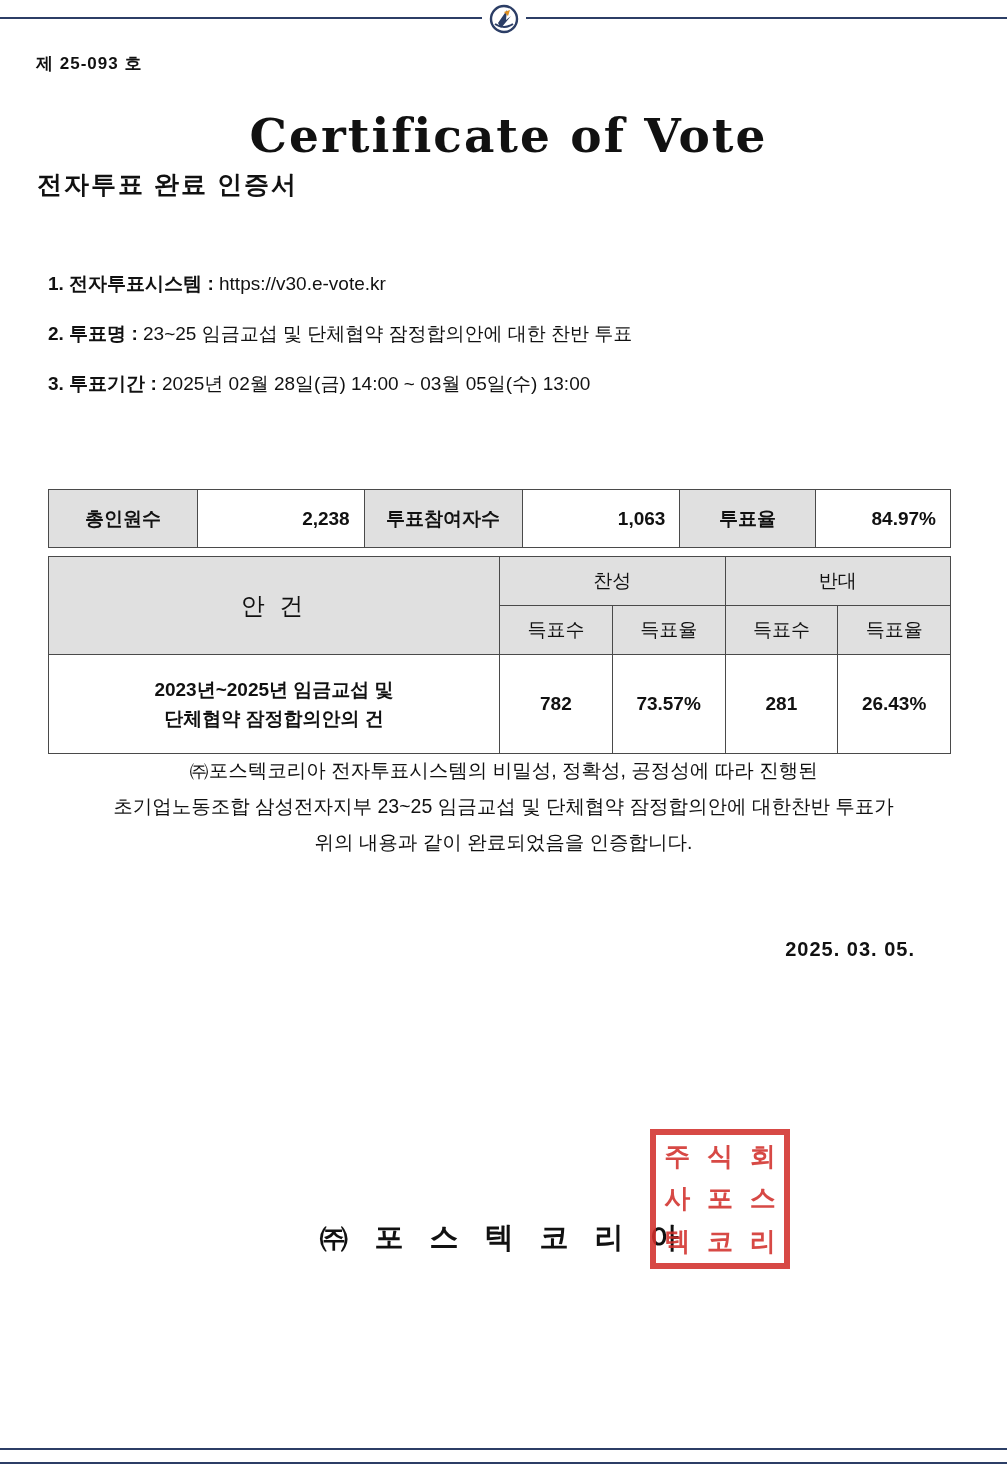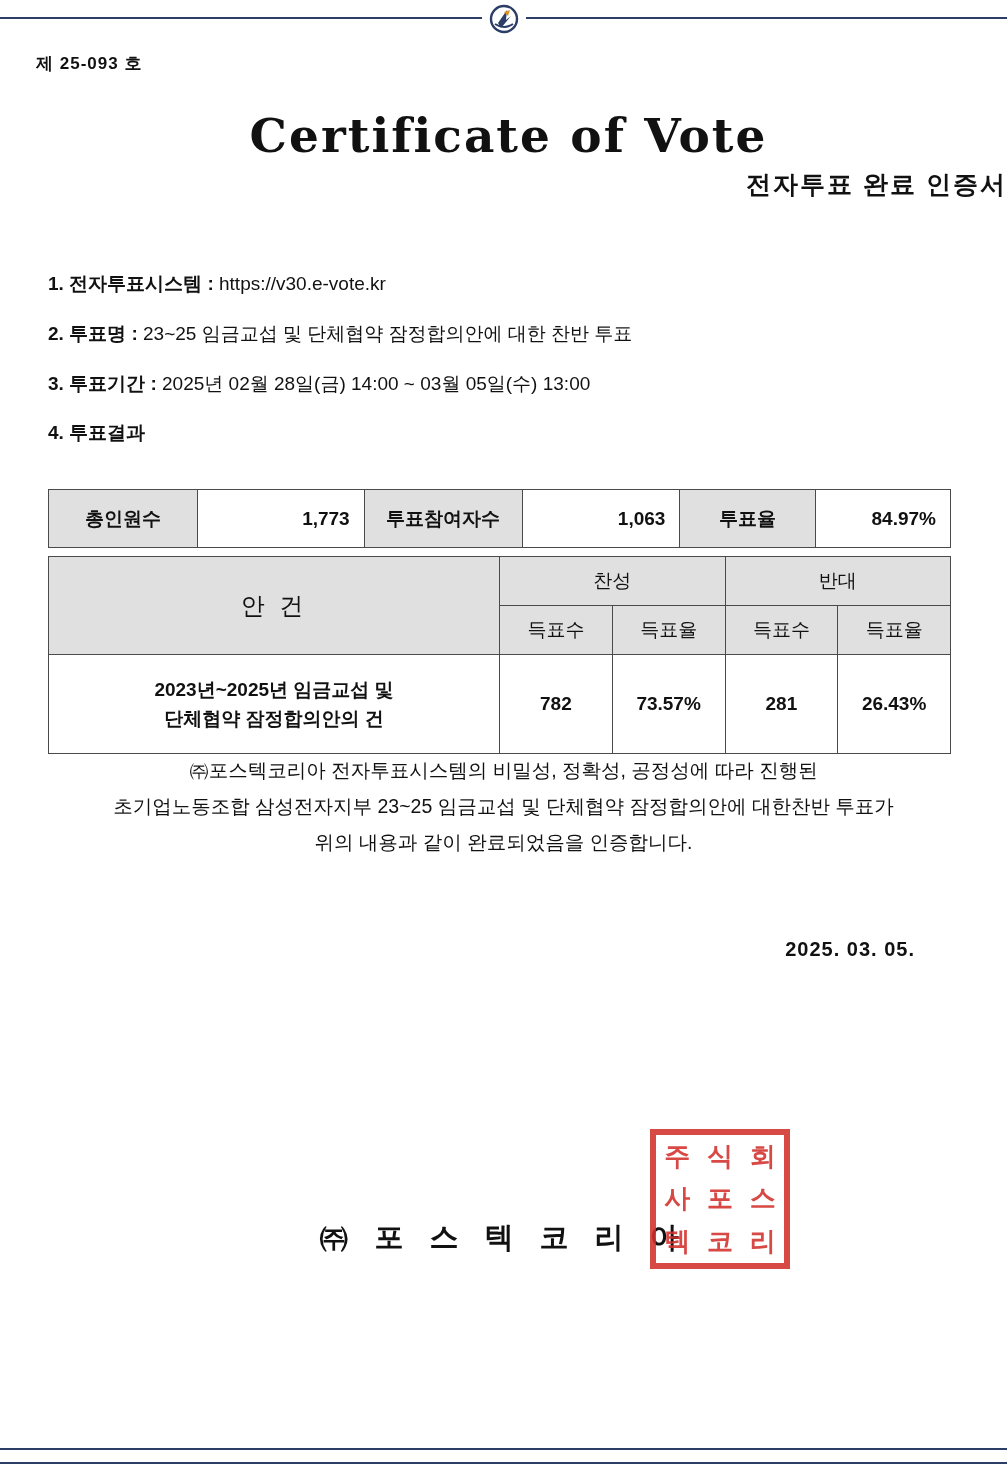--- a/index.html
+++ b/index.html
@@ -76,21 +76,21 @@
     font-family: "DejaVu Serif", serif;
     font-size: 47px;
     font-weight: bold;
     letter-spacing: 2px;
   }
   .title-ko {
     position: absolute;
     left: 0;
     right: 0;
     top: 168px;
-    text-align: right;
+    text-align: left;
     font-size: 25px;
     font-weight: bold;
     letter-spacing: 2px;
     padding-left: 37px;
   }
 
   
   .info-list {
     position: absolute;
     left: 48px;
@@ -248,40 +248,37 @@
     <span class="info-value">https://v30.e-vote.kr</span>
   </div>
   <div class="info-row">
     <span class="info-label">2. 투표명 :</span>
     <span class="info-value">23~25 임금교섭 및 단체협약 잠정합의안에 대한 찬반 투표</span>
   </div>
   <div class="info-row">
     <span class="info-label">3. 투표기간 :</span>
     <span class="info-value">2025년 02월 28일(금) 14:00 ~ 03월 05일(수) 13:00</span>
   </div>
-  <div class="info-row">
-    <span class="info-label">4. 투표결과</span>
-  </div>
 </div>
 
 <div class="table-area">
 
   <table class="tbl1">
     <colgroup>
       <col style="width:16.5%">
         <col style="width:18.5%">
       <col style="width:17.5%">
         <col style="width:17.5%">
       <col style="width:15%">
         <col style="width:15%">
     </colgroup>
     <tbody>
       <tr>
         <td class="hd">총인원수</td>
-        <td class="num">1,773</td>
+        <td class="num">2,238</td>
         <td class="hd">투표참여자수</td>
         <td class="num">1,063</td>
         <td class="hd">투표율</td>
         <td class="num">84.97%</td>
       </tr>
     </tbody>
   </table>
 
   <table class="tbl2">
     <colgroup>

